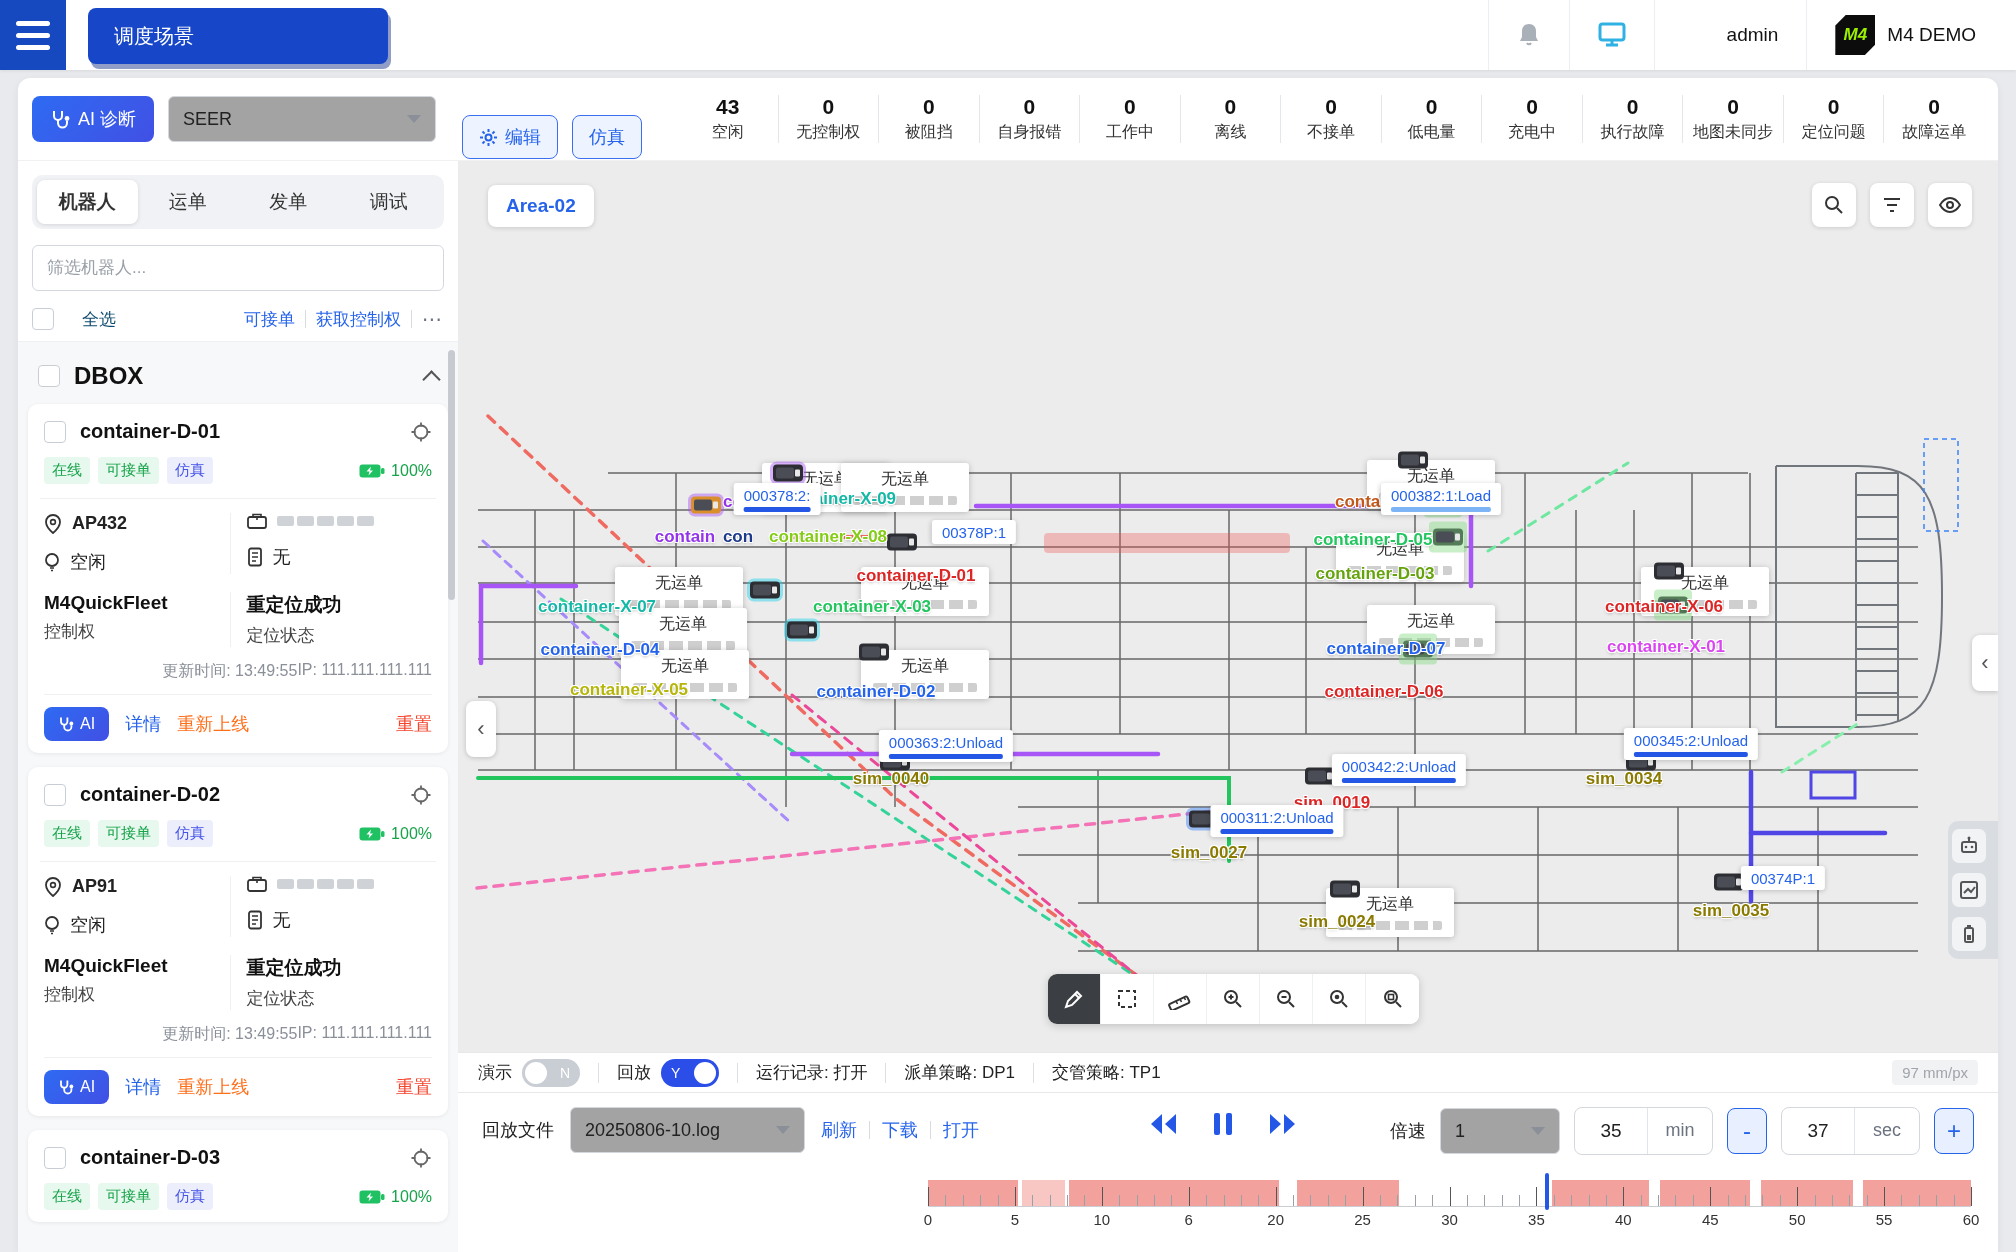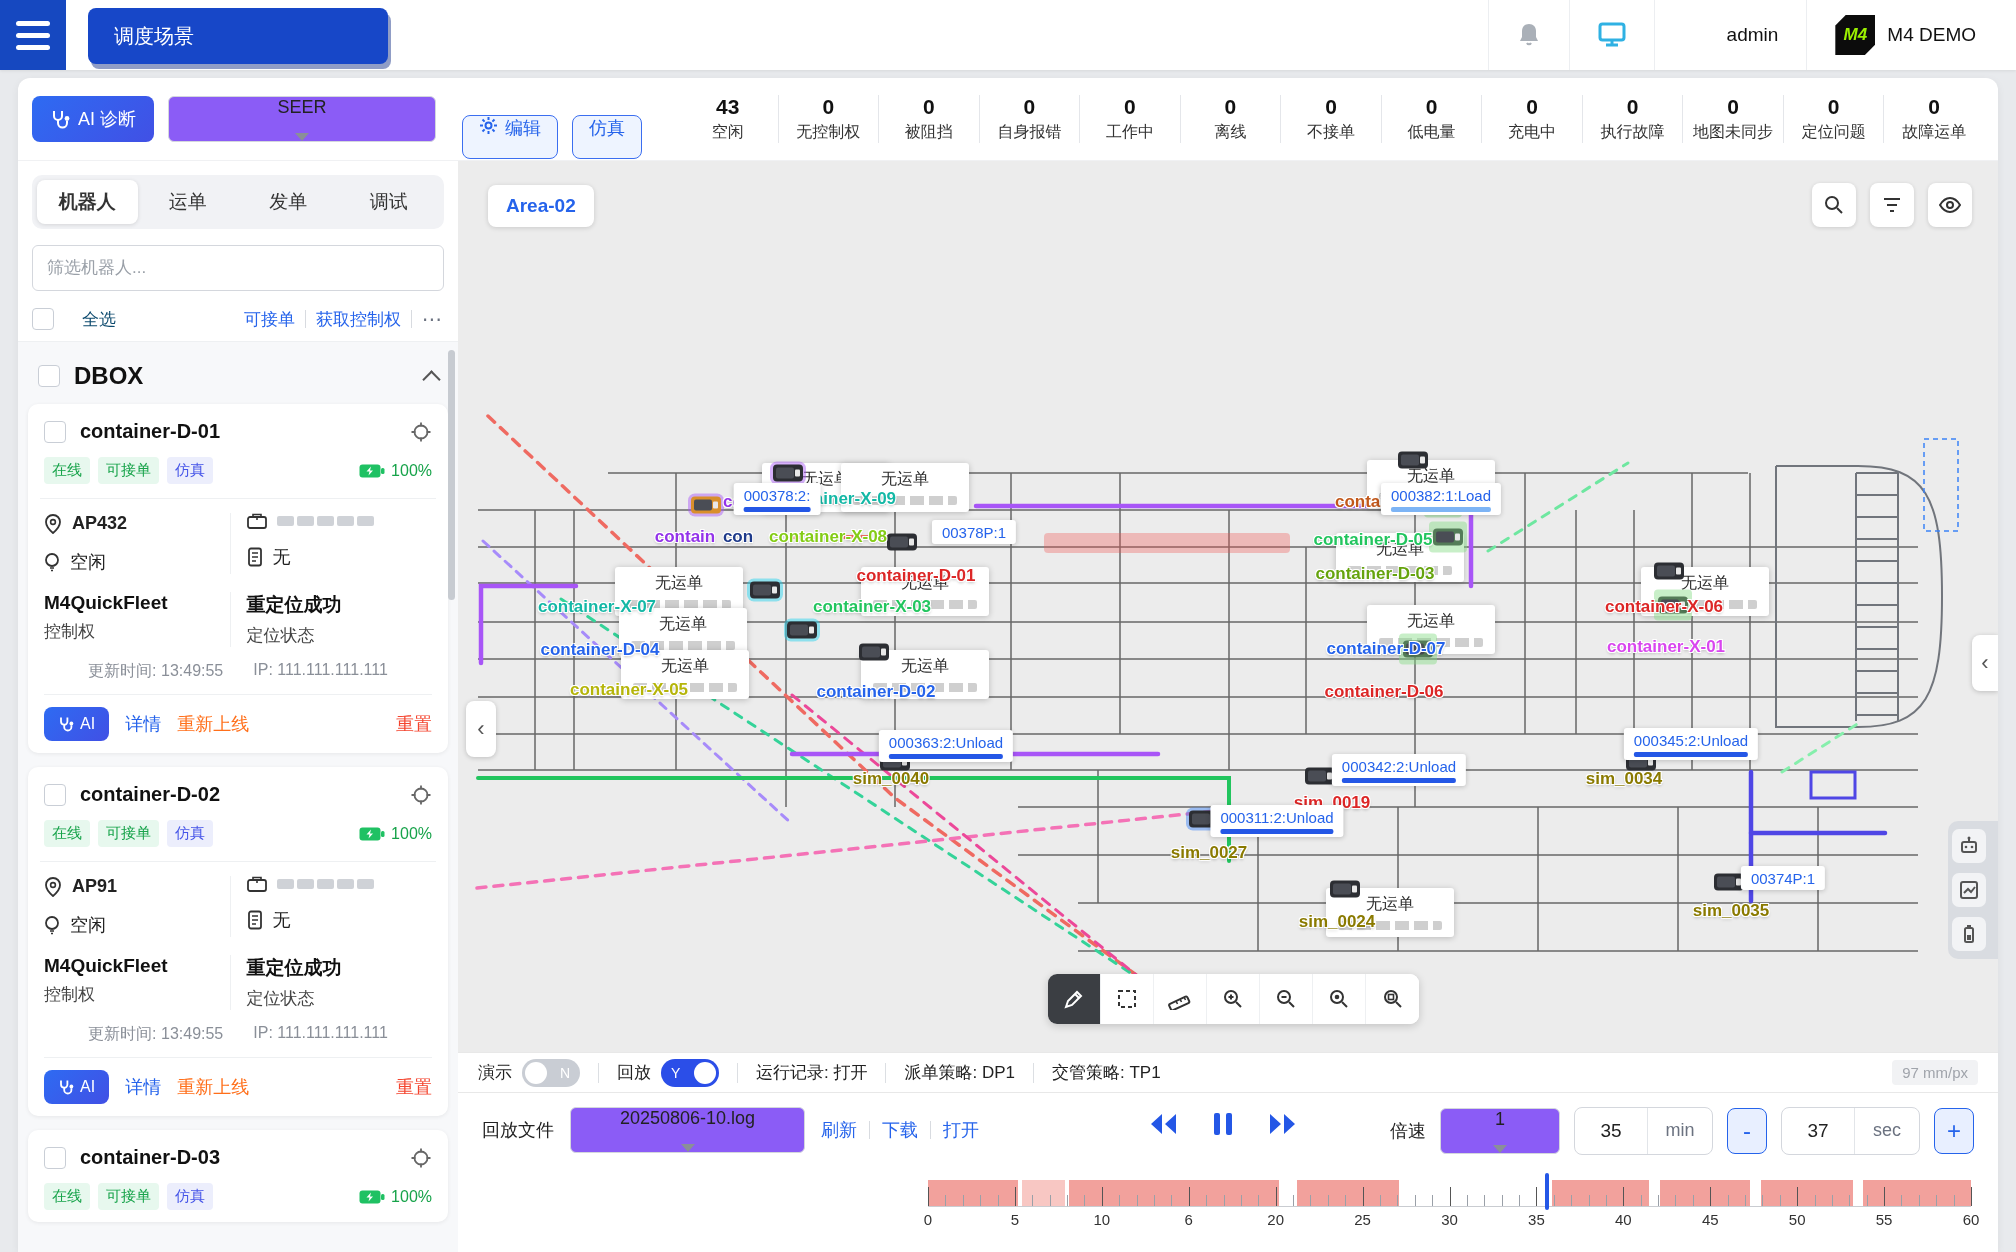--- a/index.html
+++ b/index.html
@@ -11,24 +11,24 @@
   .scene-tab{position:absolute;left:88px;top:8px;width:300px;height:56px;background:#1747c8;border-radius:8px;color:#fff;font-size:20px;display:flex;align-items:center;padding-left:26px;box-sizing:border-box;box-shadow:3px 5px 0 rgba(9,38,128,.45);}
   .hdr-right{position:absolute;right:12px;top:0;height:70px;display:flex;align-items:center;}
   .hdr-item{display:flex;align-items:center;justify-content:center;height:70px;padding:0 28px;border-left:1px solid #eceef1;}
   .hdr-user{font-size:19px;color:#111;margin-left:44px;}
   .m4logo{width:40px;height:40px;background:#0c0c0c;clip-path:polygon(26% 0,100% 0,100% 74%,74% 100%,0 100%,0 26%);display:flex;align-items:center;justify-content:center;color:#9bf000;font-weight:bold;font-style:italic;font-size:17px;}
   .brand{font-size:19px;color:#111;margin-left:12px;}
   
   .card{position:absolute;left:18px;right:18px;top:78px;bottom:0;background:#fff;border-radius:12px 12px 0 0;box-shadow:0 2px 8px rgba(0,0,0,.06);overflow:hidden;}
   .toolbar{position:absolute;left:0;right:0;top:0;height:82px;display:flex;align-items:center;padding:0 14px;box-sizing:border-box;}
   .ai-btn{display:flex;align-items:center;gap:8px;background:linear-gradient(135deg,#2e6bf2,#4150e5);color:#fff;font-size:18px;border:none;border-radius:8px;height:46px;padding:0 18px;cursor:pointer;}
-  .select{display:flex;align-items:center;justify-content:space-between;background:#8b5cf6;border:1px solid #d4d7dd;border-radius:6px;height:46px;padding:0 14px;box-sizing:border-box;font-size:18px;color:#222;cursor:pointer;flex-direction:column;}
+  .select{display:flex;align-items:center;justify-content:space-between;background:#a3a3a3;border:1px solid #d4d7dd;border-radius:6px;height:46px;padding:0 14px;box-sizing:border-box;font-size:18px;color:#222;cursor:pointer;}
   .sel-group{width:268px;margin-left:14px;}
   .caret{width:0;height:0;border-left:7px solid transparent;border-right:7px solid transparent;border-top:8px solid #8a8f98;}
-  .lite-btn{display:flex;align-items:flex-start;gap:7px;background:#eef4ff;border:1px solid #3b6ef0;color:#2563eb;font-size:18px;border-radius:8px;height:44px;padding:0 16px;cursor:pointer;margin-top:36px;}
+  .lite-btn{display:flex;align-items:center;gap:7px;background:#eef4ff;border:1px solid #3b6ef0;color:#2563eb;font-size:18px;border-radius:8px;height:44px;padding:0 16px;cursor:pointer;margin-top:36px;}
   .edit-btn{margin-left:26px;}
   .sim-btn{margin-left:14px;}
   .counters{display:flex;align-items:center;margin-left:36px;flex:1;}
   .counter{flex:1;text-align:center;padding:0 6px;}
   .counter + .counter{border-left:1px solid #e4e6ea;}
   .cval{font-size:21px;font-weight:bold;color:#111;line-height:1.15;}
   .clab{font-size:16px;color:#333;margin-top:2px;white-space:nowrap;}
   
   .sidebar{position:absolute;left:0;top:82px;bottom:0;width:440px;background:#fff;display:flex;flex-direction:column;overflow:hidden;border-top:1px solid #f0f1f3;}
   .stabs{display:flex;background:#f1f2f5;border-radius:10px;margin:14px 14px 0;padding:5px;}
@@ -64,21 +64,21 @@
   .rc-col.right{border-left:1px solid #eef0f2;padding-left:16px;}
   .rc-item{display:flex;align-items:center;gap:10px;font-size:18px;color:#222;}
   .rc-item .b{font-weight:bold;}
   .slotbars{display:flex;gap:3px;}
   .slotbars i{width:17px;height:10px;background:#cfd2d7;border-radius:2px;}
   .rc-grid2{display:flex;margin-top:18px;}
   .g2{flex:1;}
   .g2.right{border-left:1px solid #eef0f2;padding-left:16px;}
   .g2 .v{font-size:19px;font-weight:bold;color:#111;}
   .g2 .k{font-size:17px;color:#444;margin-top:6px;}
-  .rc-meta{display:flex;justify-content:center;margin-top:14px;font-size:16px;color:#8a8f98;gap:30px;}
+  .rc-meta{display:flex;justify-content:flex-end;margin-top:14px;font-size:16px;color:#8a8f98;}
   .rc-actions{display:flex;align-items:center;gap:16px;margin-top:12px;padding-top:12px;border-top:1px solid #eef0f2;}
   .ai-mini{display:flex;align-items:center;gap:6px;background:linear-gradient(135deg,#2e6bf2,#4150e5);color:#fff;font-size:16px;border:none;border-radius:8px;height:34px;padding:0 14px;cursor:pointer;}
   .act-detail{color:#2563eb;font-size:18px;cursor:pointer;}
   .act-reon{color:#ff6f1a;font-size:18px;cursor:pointer;}
   .act-reset{margin-left:auto;color:#f4442e;font-size:18px;cursor:pointer;}
   
   .mapwrap{position:absolute;left:440px;right:0;top:82px;height:892px;background:#ececec;overflow:hidden;border-top:1px solid #f0f1f3;}
   .mapsvg{position:absolute;left:0;top:0;}
   .area-chip{position:absolute;left:30px;top:24px;background:#ffffff;border-radius:8px;box-shadow:0 1px 5px rgba(0,0,0,.15);color:#2563eb;font-weight:bold;font-size:19px;padding:10px 18px;cursor:pointer;}
   .map-tools{position:absolute;right:26px;top:22px;display:flex;gap:14px;}

